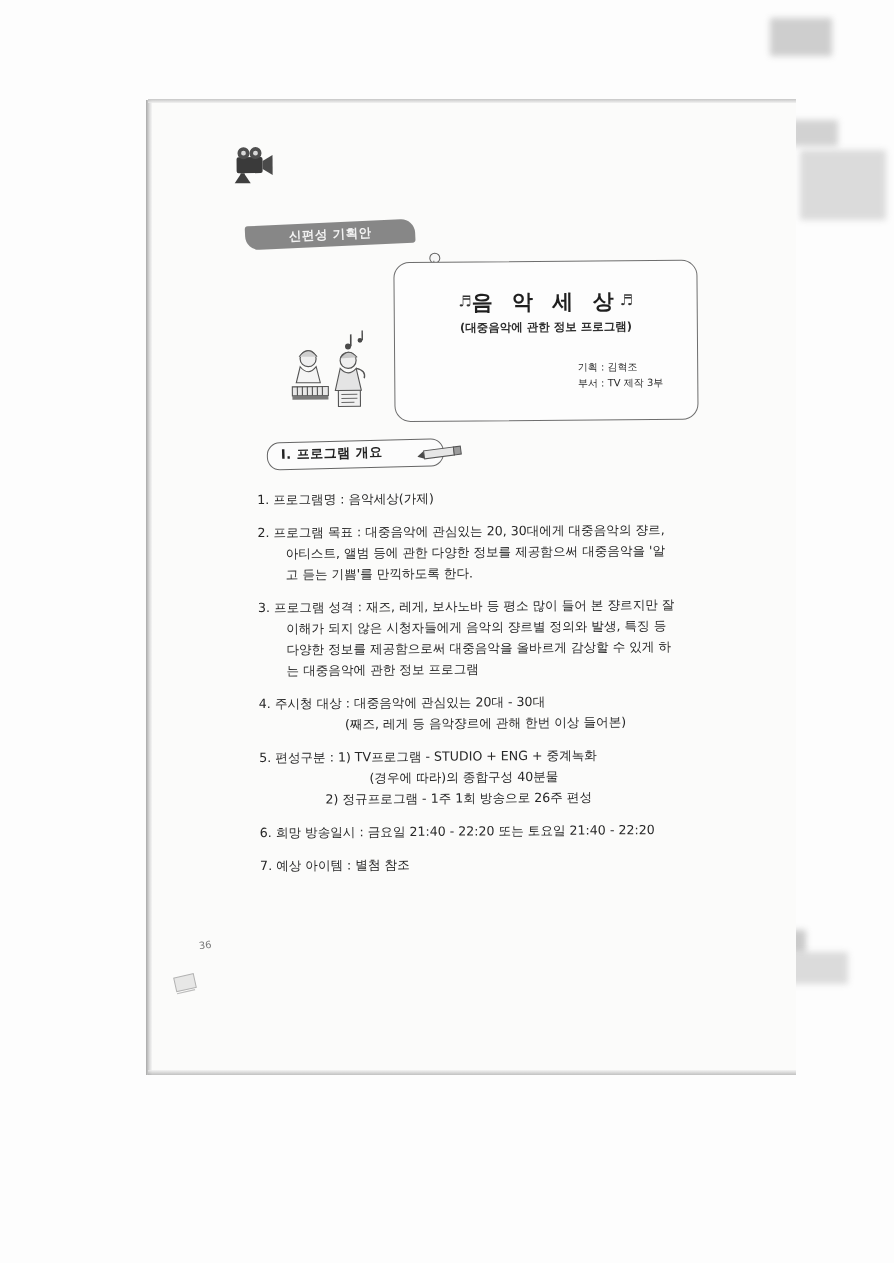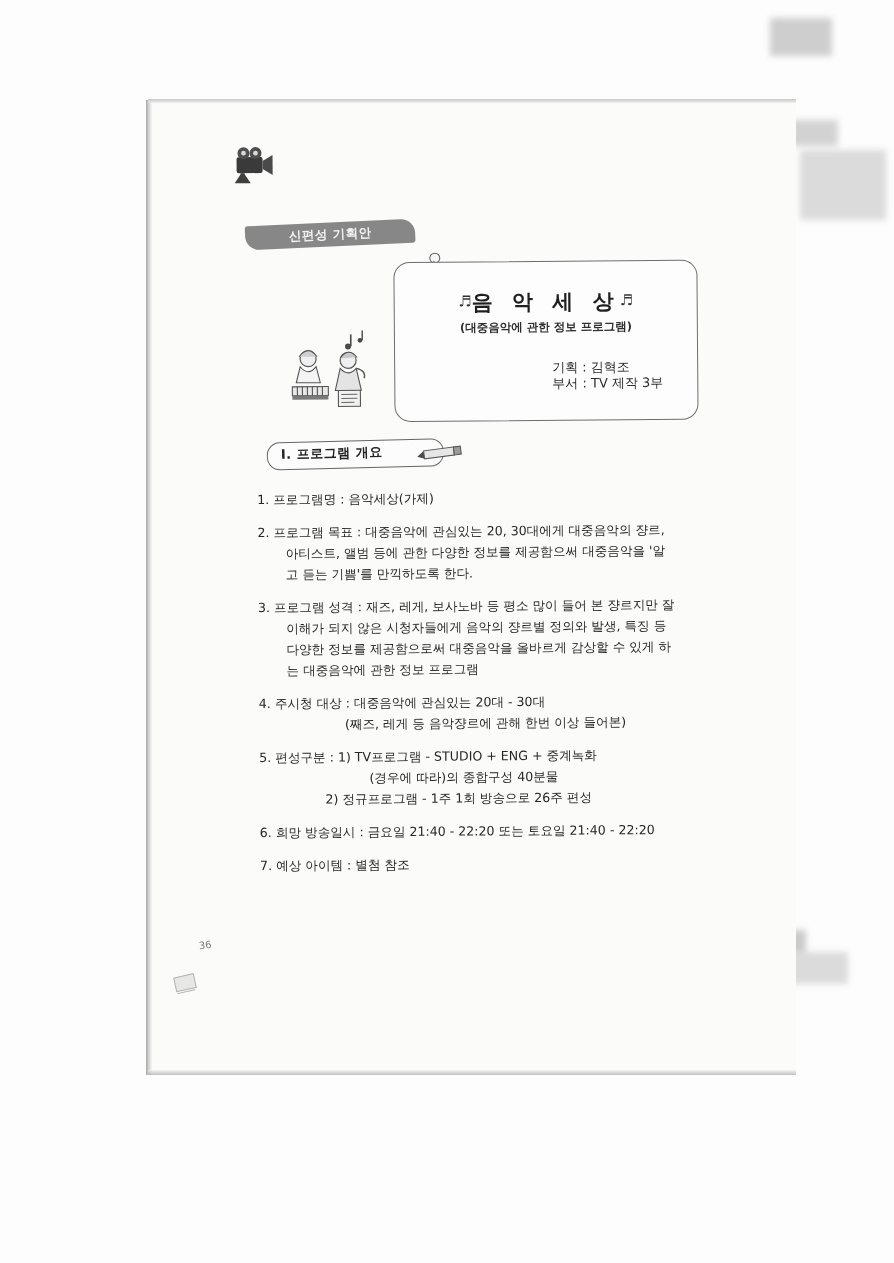--- a/index.html
+++ b/index.html
@@ -167,21 +167,21 @@
     width: 100%;
     text-align: center;
     font-size: 11.5px;
     font-weight: bold;
     color: #2e2e2e;
   }
   #title-card-meta {
     position: absolute;
     right: 34px;
     top: 98px;
-    font-size: 13px;
+    font-size: 10px;
     line-height: 16px;
     color: #2b2b2b;
     text-align: left;
   }
 
   
   #musicians-illustration {
     position: absolute;
     left: 288px;
     top: 330px;

